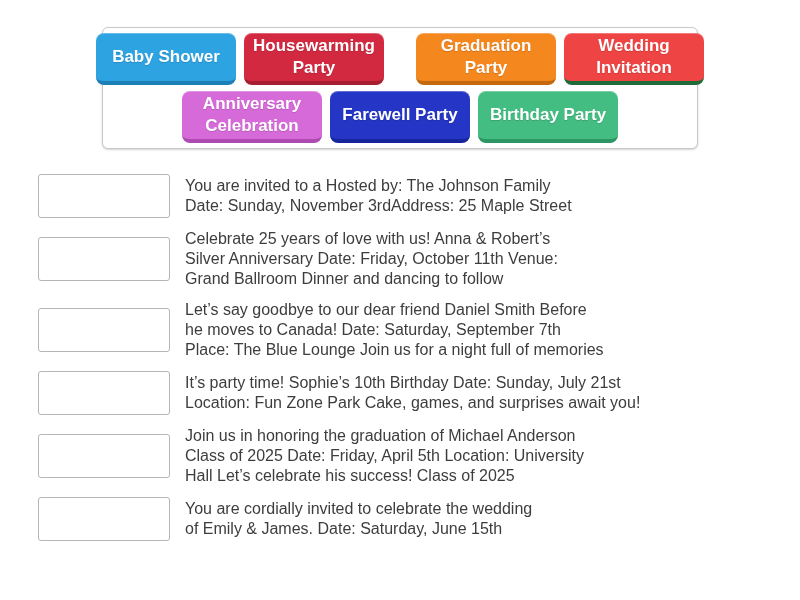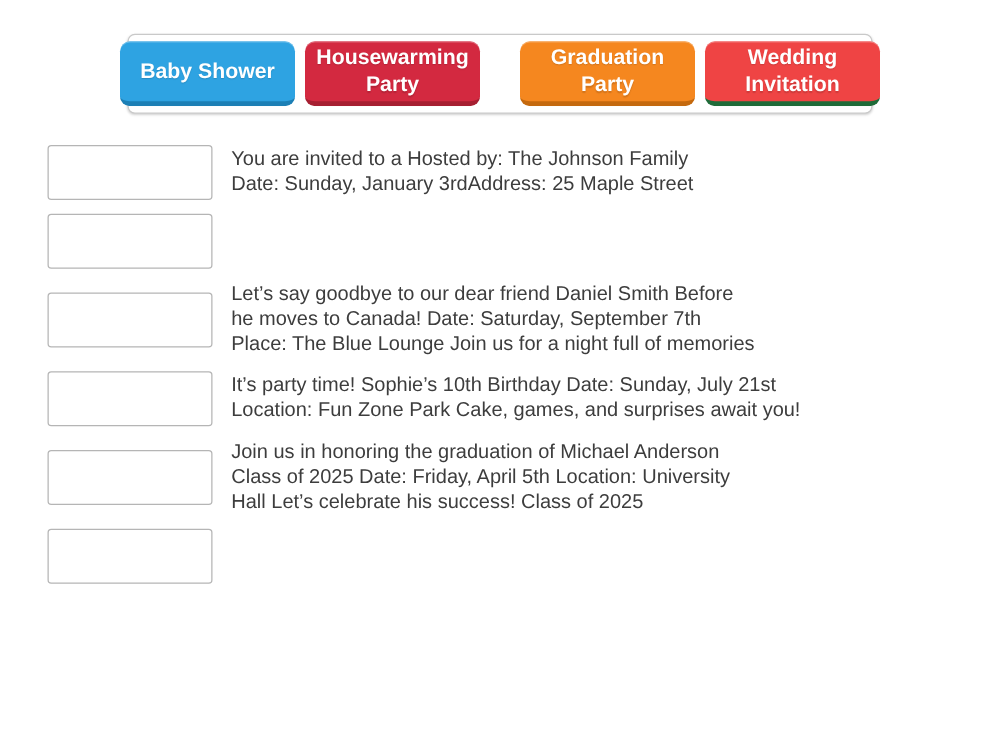--- a/index.html
+++ b/index.html
@@ -79,44 +79,54 @@
 </head>
 <body>
 
 <div class="word-bank">
   <div class="chip-row">
     <div class="chip" style="background-color: rgb(46, 163, 226); border-bottom-color: rgb(28, 127, 181);">Baby Shower</div>
     <div class="chip" style="background-color: rgb(211, 41, 64); border-bottom-color: rgb(166, 31, 49);">Housewarming Party</div>
     <div class="chip" style="background-color: rgb(245, 135, 31); border-bottom-color: rgb(196, 105, 14); margin-left: 24px;">Graduation Party</div>
     <div class="chip" style="background-color: #ef4444; border-bottom-color: rgb(31, 107, 57);">Wedding Invitation</div>
   </div>
+  <div class="chip-row">
+    <div class="chip" style="background-color: rgb(214, 106, 217); border-bottom-color: rgb(173, 75, 178);">Anniversary Celebration</div>
+    <div class="chip" style="background-color: rgb(37, 54, 198); border-bottom-color: rgb(24, 36, 156);">Farewell Party</div>
+    <div class="chip" style="background-color: rgb(68, 189, 130); border-bottom-color: rgb(45, 151, 100);">Birthday Party</div>
+  </div>
 </div>
 
 <div class="match-list">
   <div class="match-row">
     <div class="answer-slot"></div>
     <div class="clue-text">You are invited to a Hosted by: The Johnson Family
-Date: Sunday, January 3rdAddress: 25 Maple Street</div>
+Date: Sunday, November 3rdAddress: 25 Maple Street</div>
   </div>
   <div class="match-row">
     <div class="answer-slot"></div>
+    <div class="clue-text">Celebrate 25 years of love with us! Anna &amp; Robert’s
+Silver Anniversary Date: Friday, October 11th Venue:
+Grand Ballroom Dinner and dancing to follow</div>
   </div>
   <div class="match-row">
     <div class="answer-slot"></div>
     <div class="clue-text">Let’s say goodbye to our dear friend Daniel Smith Before
 he moves to Canada! Date: Saturday, September 7th
 Place: The Blue Lounge Join us for a night full of memories</div>
   </div>
   <div class="match-row">
     <div class="answer-slot"></div>
     <div class="clue-text">It’s party time! Sophie’s 10th Birthday Date: Sunday, July 21st
 Location: Fun Zone Park Cake, games, and surprises await you!</div>
   </div>
   <div class="match-row">
     <div class="answer-slot"></div>
     <div class="clue-text">Join us in honoring the graduation of Michael Anderson
 Class of 2025 Date: Friday, April 5th Location: University
 Hall Let’s celebrate his success! Class of 2025</div>
   </div>
   <div class="match-row">
     <div class="answer-slot"></div>
+    <div class="clue-text">You are cordially invited to celebrate the wedding
+of Emily &amp; James. Date: Saturday, June 15th</div>
   </div>
 </div>
 
 </body></html>

